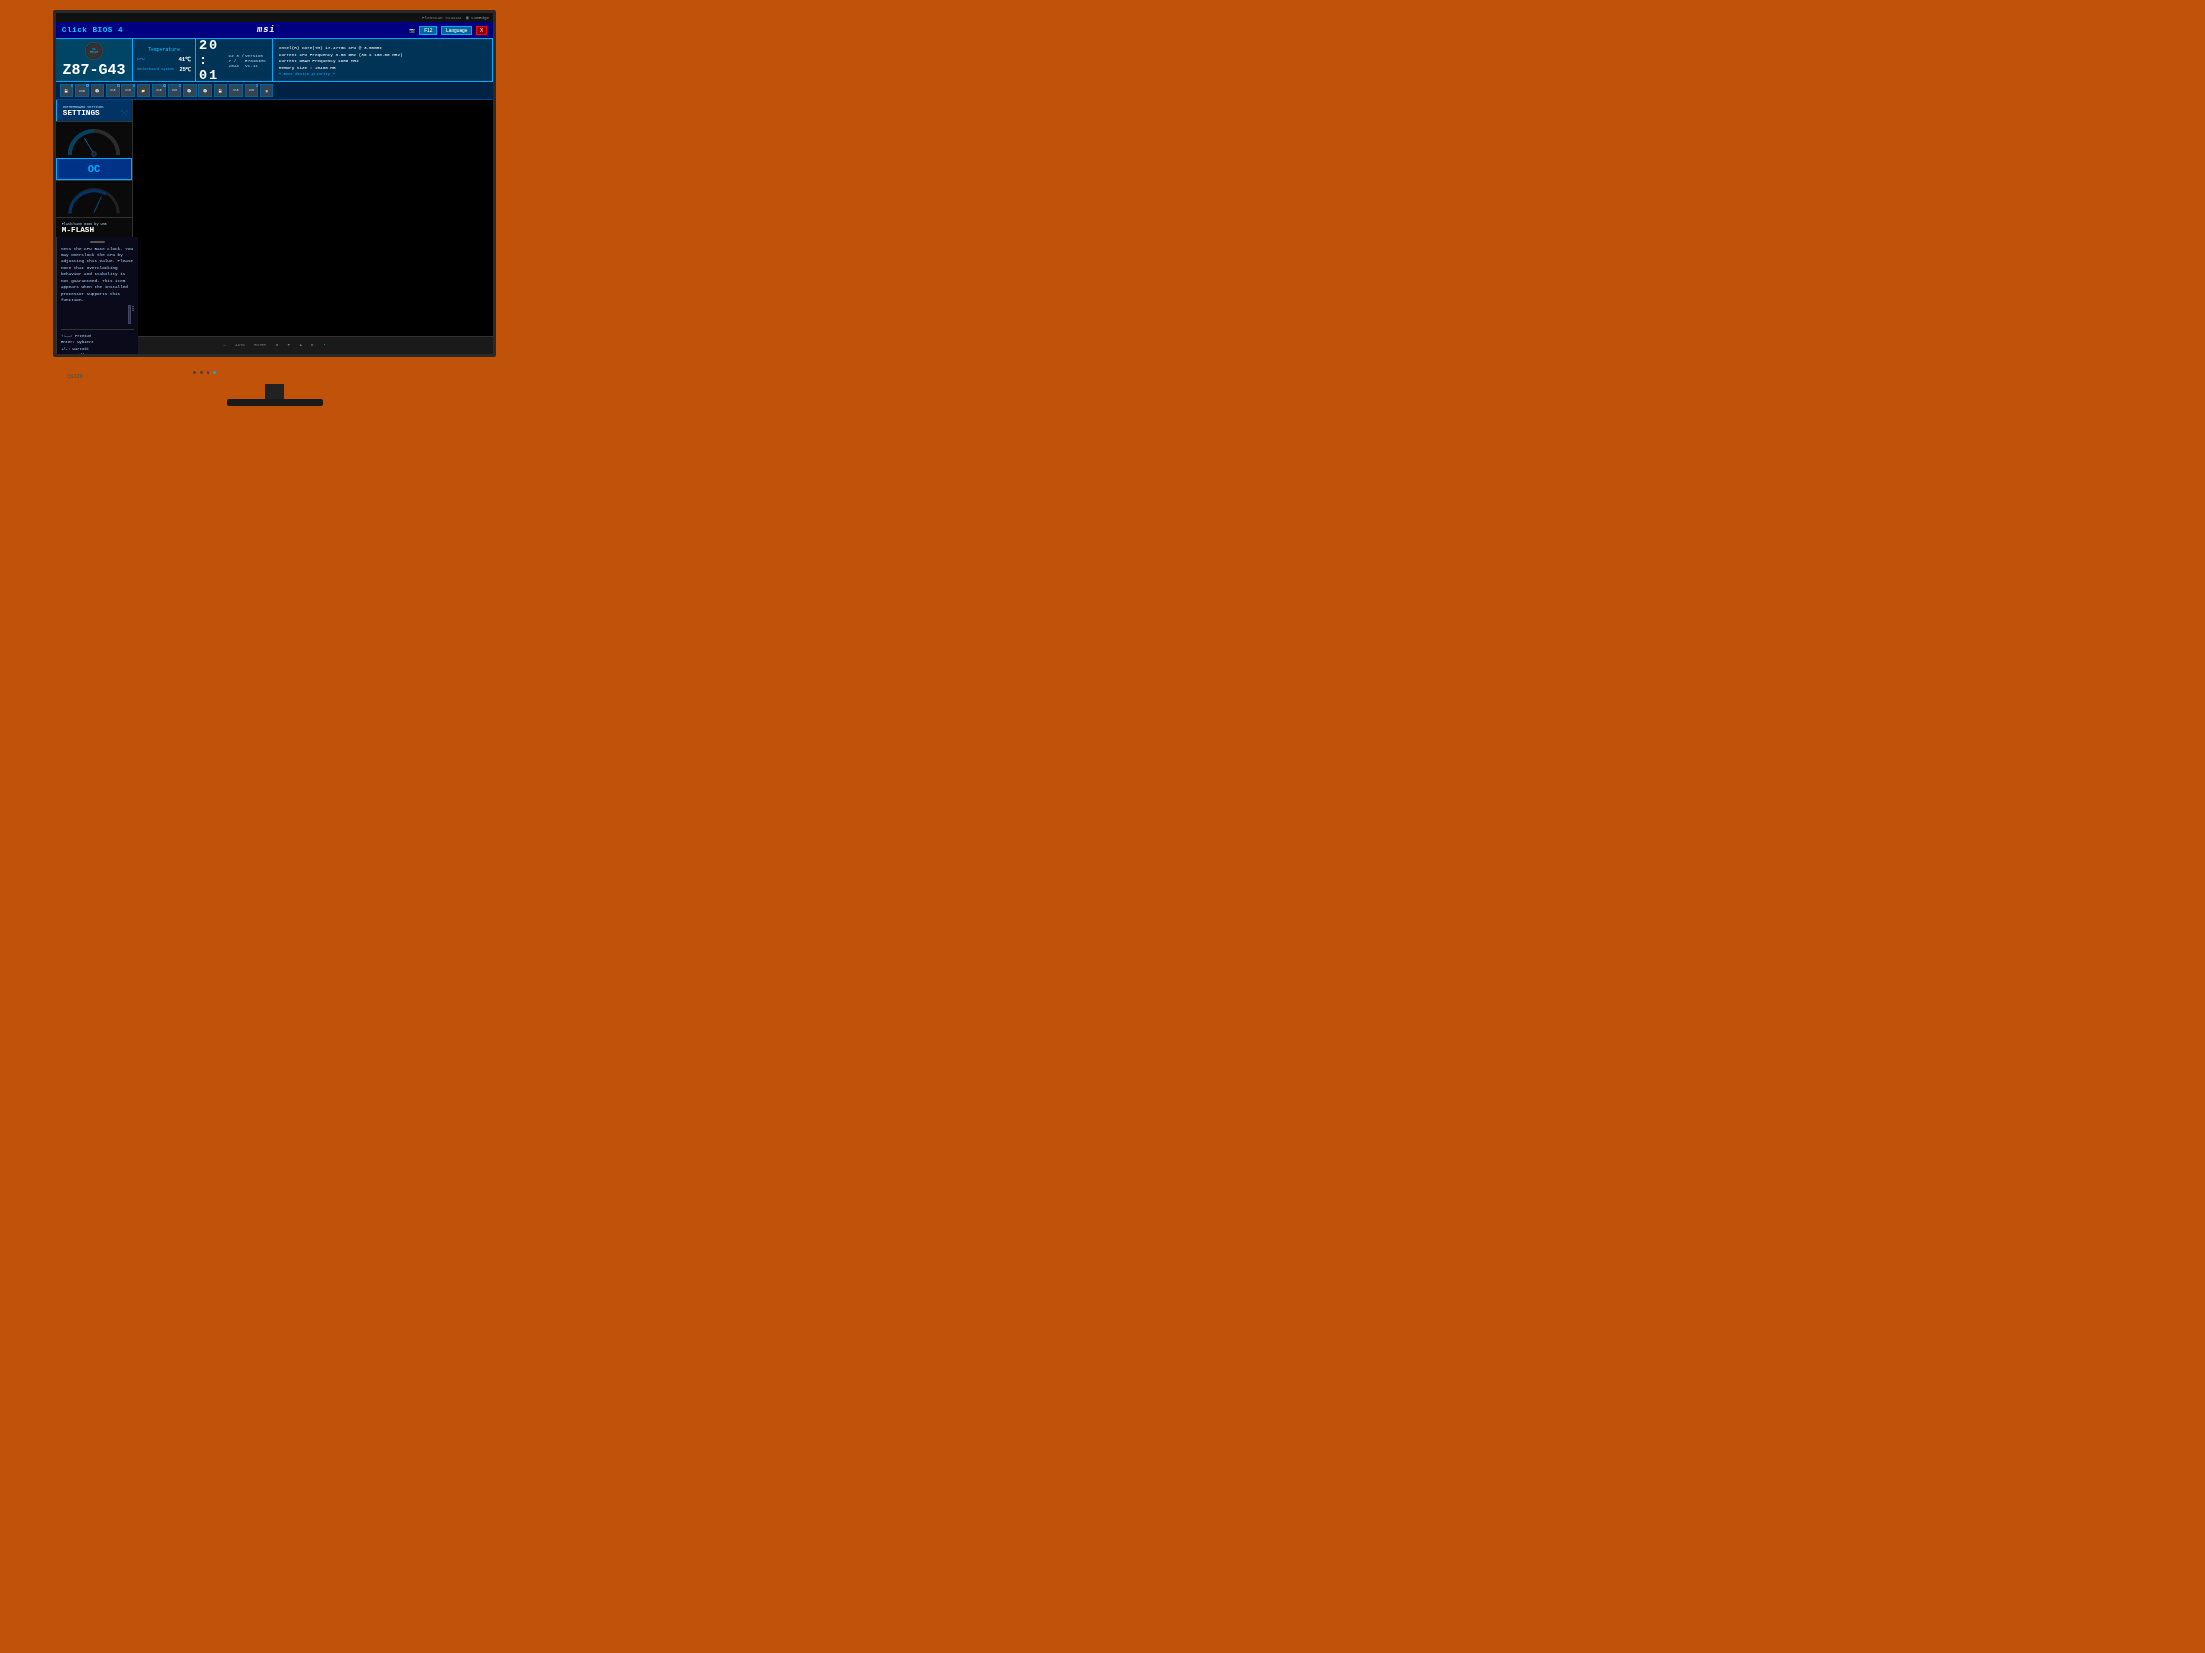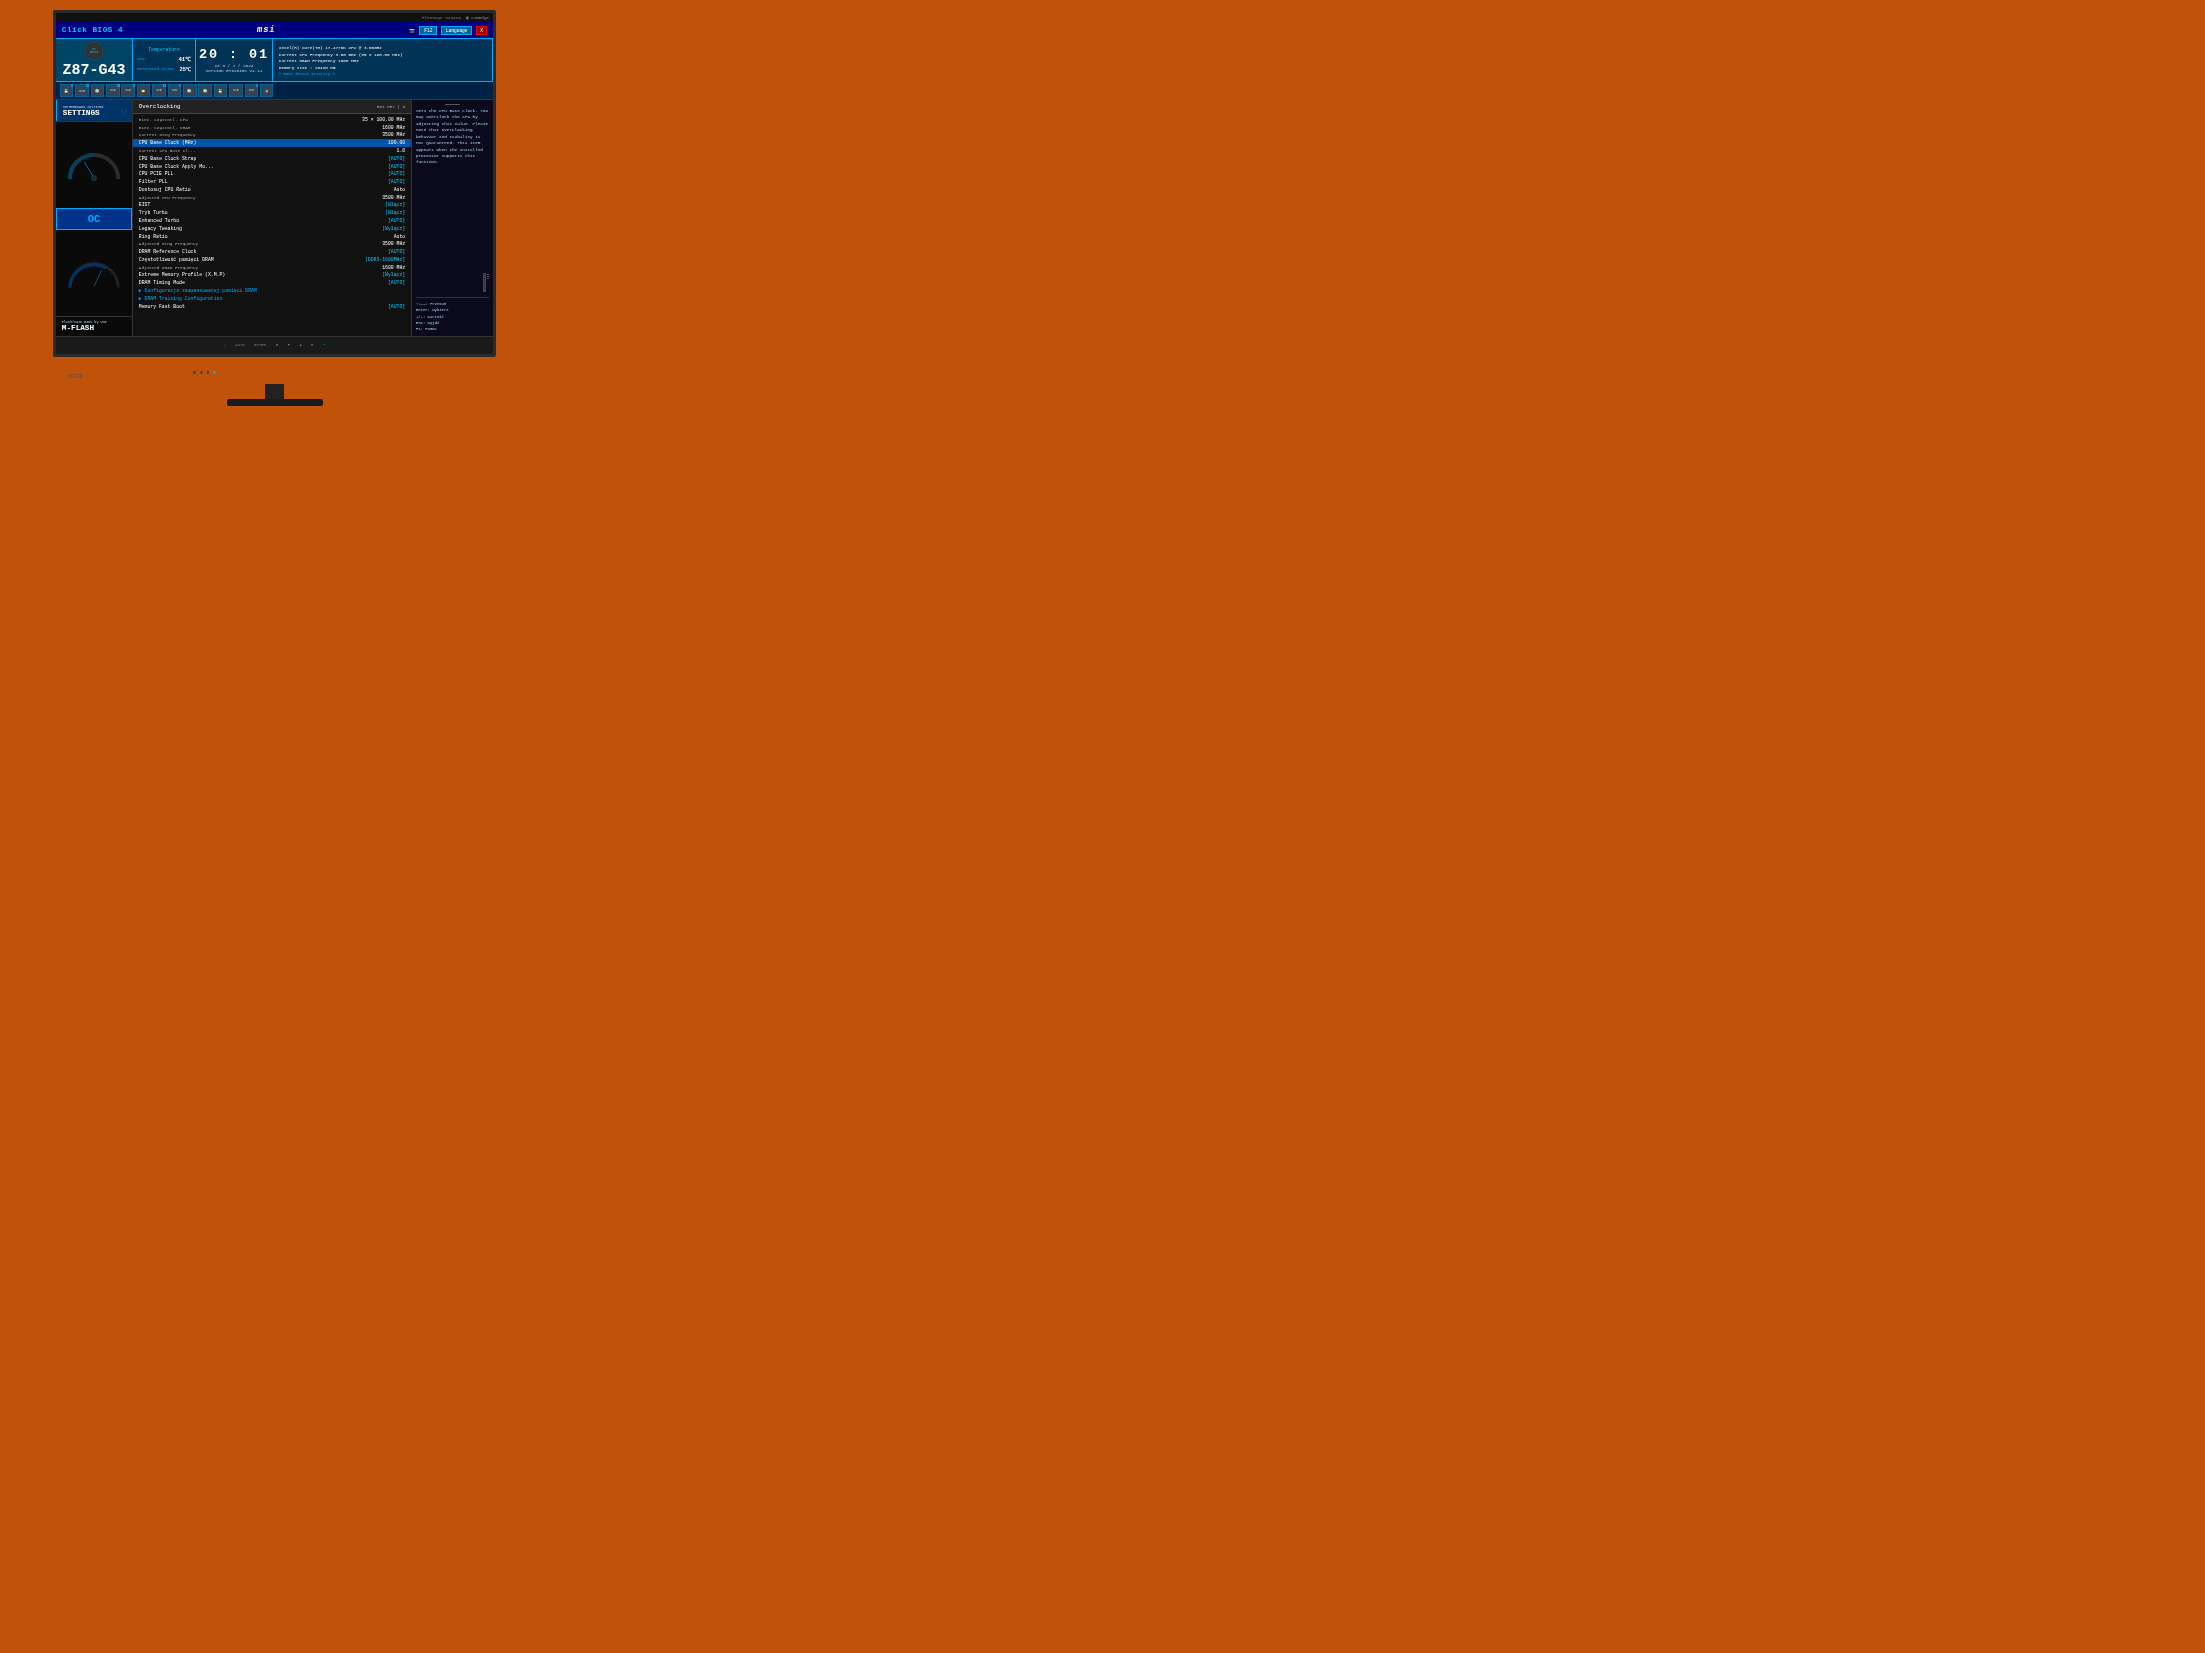--- a/index.html
+++ b/index.html
@@ -157,21 +157,21 @@
       display: flex;
       align-items: center;
       justify-content: center;
       color: #00aaff;
       font-size: 3.4px;
       text-align: center;
     }
     .clock-section {
       width: 77px;
       display: flex;
-      flex-direction: column;
+      flex-direction: row;
       align-items: center;
       justify-content: center;
       border-right: 1px solid #00aaff;
       padding: 2.9px;
     }
     .clock-display {
       color: #ffffff;
       font-size: 13.5px;
       font-weight: bold;
       letter-spacing: 1.9px;
@@ -236,20 +236,21 @@
       color: #000;
       font-size: 2.4px;
       padding: 0 0.5px;
       border-radius: 1px;
     }
 
     
     .main-content {
       display: flex;
       height: calc(100% - 17.3px - 43px - 17.3px - 17.3px);
+      flex-direction: column;
     }
 
     
     .left-sidebar {
       width: 77px;
       background: #111;
       border-right: 1px solid #333;
       display: flex;
       flex-direction: column;
     }

